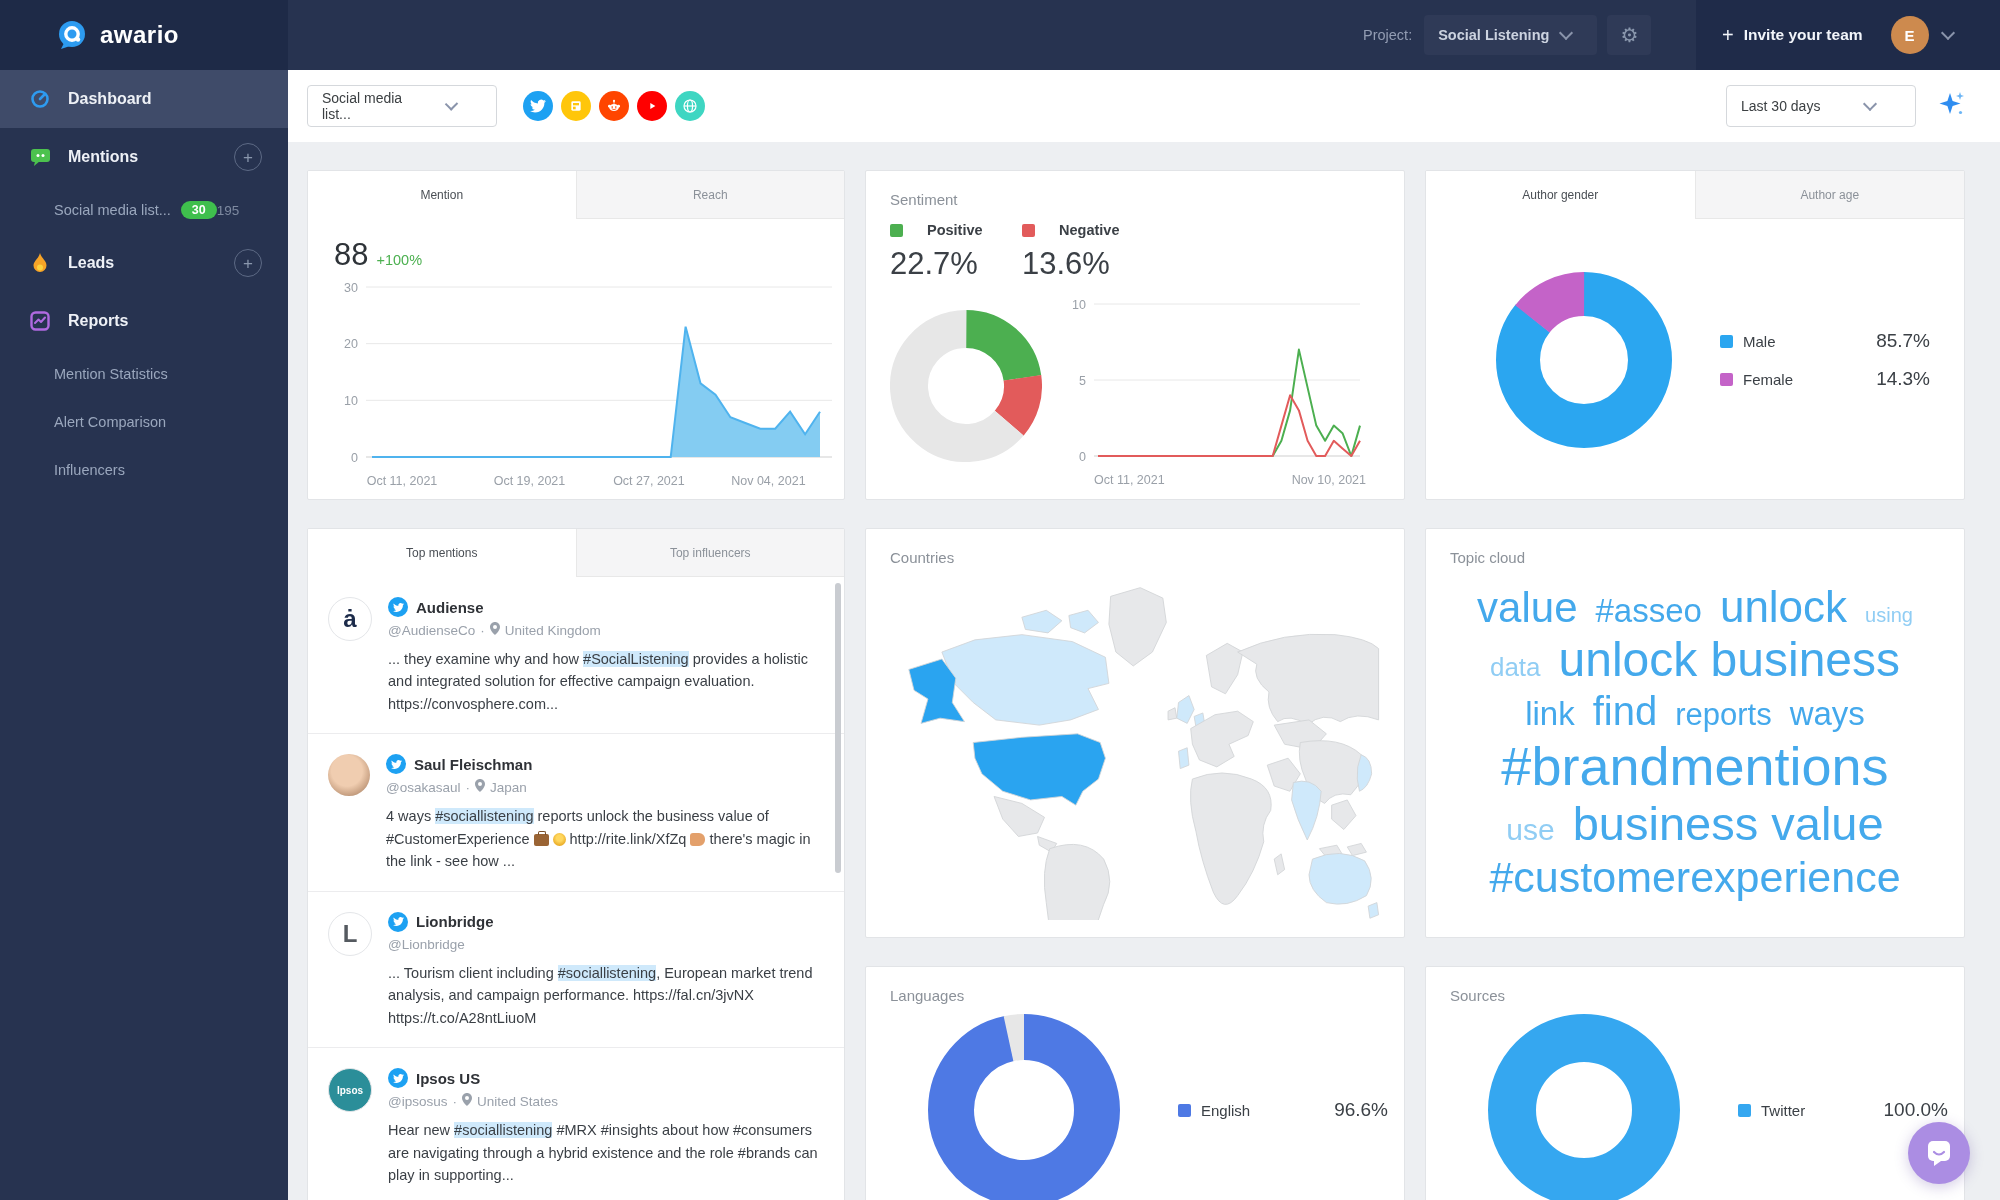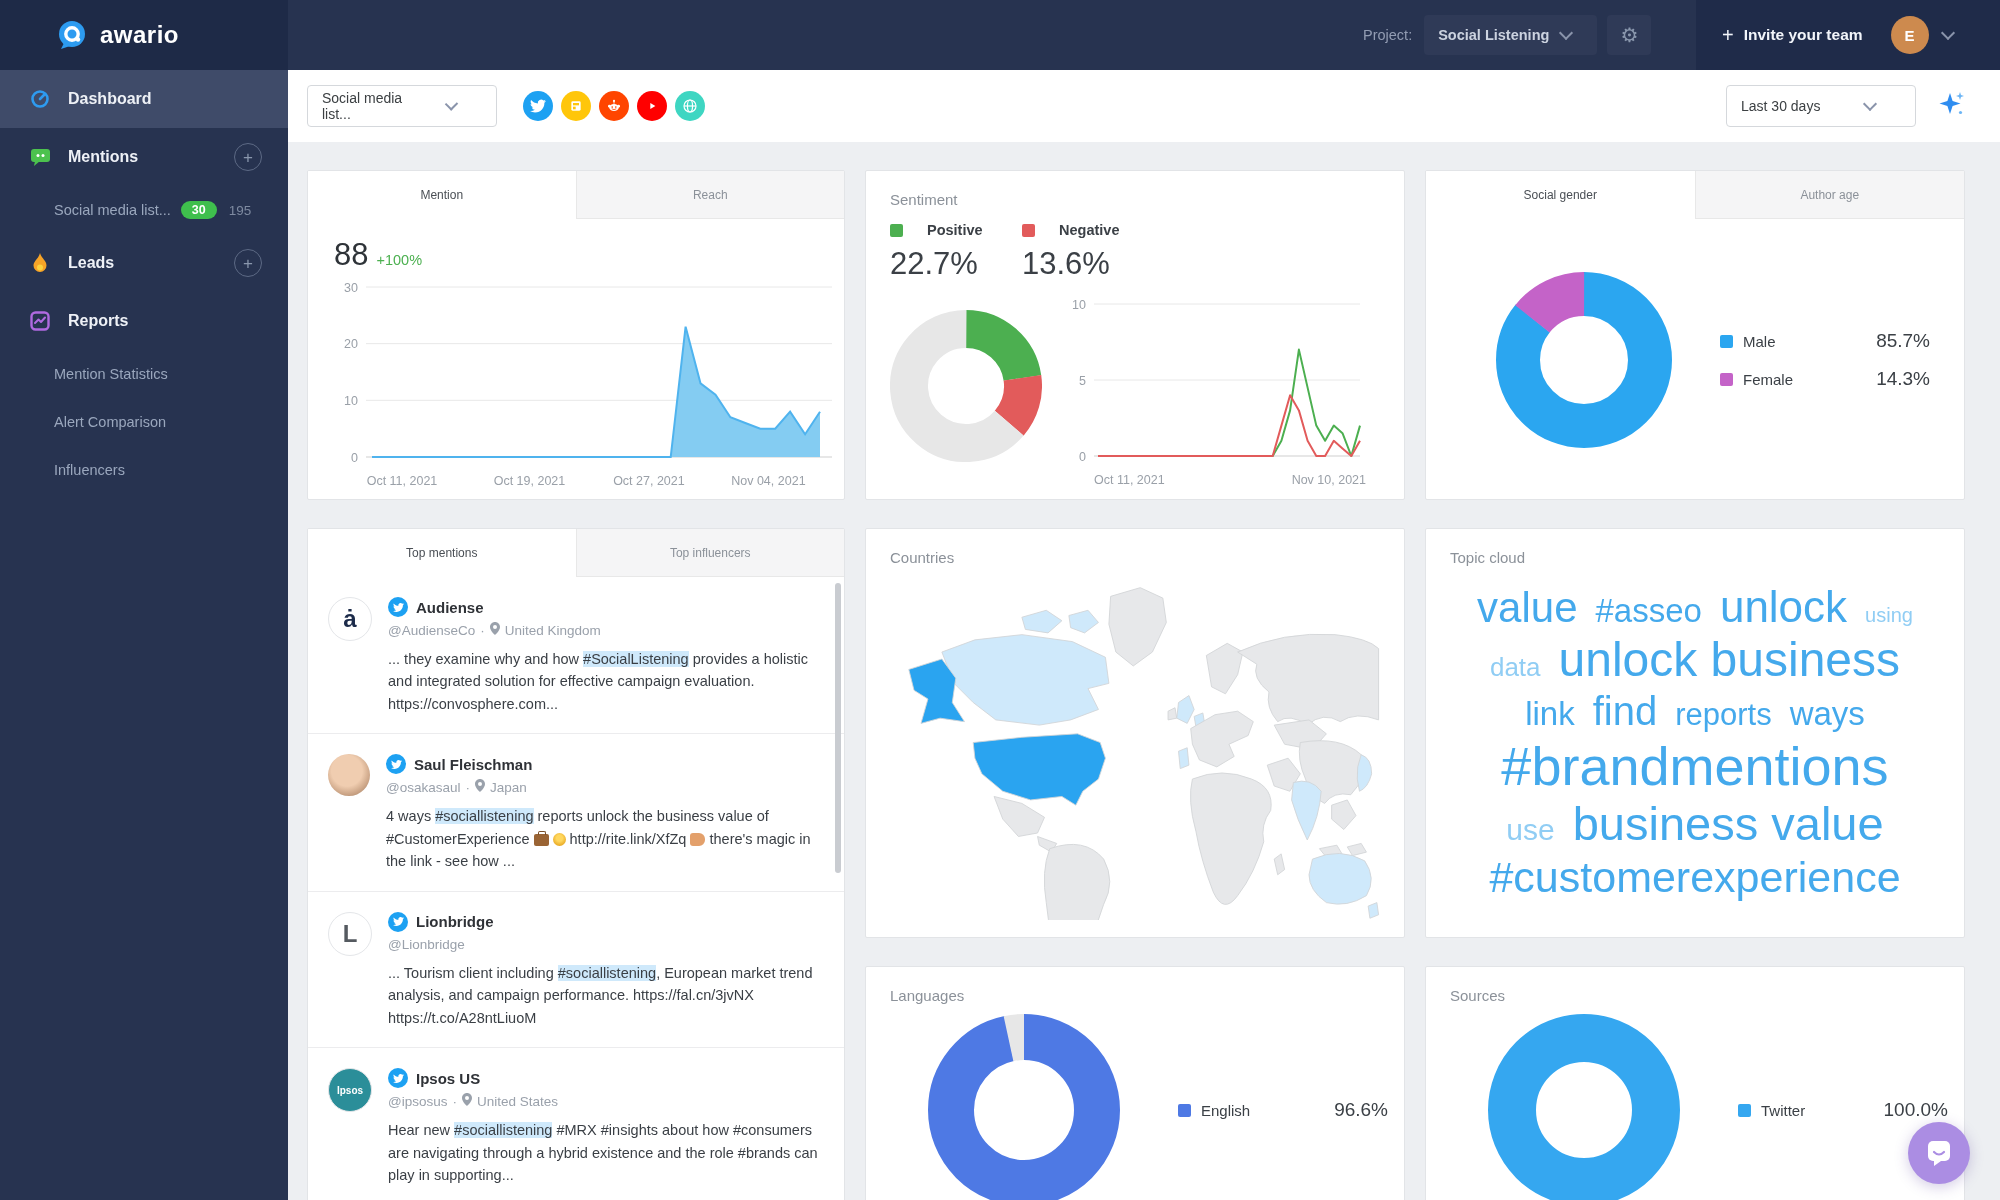--- a/index.html
+++ b/index.html
@@ -12,21 +12,21 @@
   .logo-area{height:70px;background:#1e2a47;display:flex;align-items:center;padding-left:56px;}
   .logo-txt{color:#fff;font-size:24px;font-weight:bold;margin-left:12px;letter-spacing:.5px;}
   .nav-item{display:flex;align-items:center;height:58px;padding-left:28px;cursor:pointer;}
   .nav-item.active{background:#3f4b69;}
   .nav-item .nico{width:24px;display:flex;justify-content:center;margin-right:16px;}
   .nav-label{color:#eef1f6;font-size:16px;font-weight:bold;flex:1;}
   .plus-circle{width:26px;height:26px;border:1.5px solid #5d6a85;border-radius:50%;color:#8a97ad;
       display:flex;align-items:center;justify-content:center;font-size:17px;margin-right:26px;line-height:1;}
   .sub-item{display:flex;align-items:center;height:48px;padding-left:54px;color:#9aa7bd;font-size:14.5px;cursor:pointer;}
   .badge-green{background:#3fbf4d;color:#fff;border-radius:11px;padding:2px 11px;font-size:12.5px;font-weight:bold;margin-left:10px;}
-  .sub-count{color:#7e8aa0;font-size:13.5px;margin-left:12px;}
+  .sub-count{color:#7e8aa0;font-size:13.5px;}
 
   
   .topbar{position:absolute;left:288px;top:0;width:1712px;height:70px;background:#273350;display:flex;align-items:center;}
   .topbar-right-zone{position:absolute;right:0;top:0;width:304px;height:70px;background:#1f2b49;
       display:flex;align-items:center;}
   .project-label{color:#939db3;font-size:14.5px;margin-left:auto;}
   .proj-select{background:#2f3a57;border-radius:4px;height:40px;display:flex;align-items:center;
       padding:0 14px;margin-left:12px;cursor:pointer;}
   .proj-select span{color:#ccd3e0;font-weight:bold;font-size:14.5px;margin-right:12px;}
   .gear-btn{background:#2f3a57;border-radius:4px;width:44px;height:40px;display:flex;align-items:center;
@@ -336,21 +336,21 @@
             <path d="M44.0 168.0 L52.7 168.0 L61.5 168.0 L70.2 168.0 L78.9 168.0 L87.7 168.0 L96.4 168.0 L105.1 168.0 L113.9 168.0 L122.6 168.0 L131.3 168.0 L140.1 168.0 L148.8 168.0 L157.5 168.0 L166.3 168.0 L175.0 168.0 L183.7 168.0 L192.5 168.0 L201.2 168.0 L209.9 168.0 L218.7 168.0 L227.4 152.8 L236.1 122.4 L244.9 61.6 L253.6 99.6 L262.3 137.6 L271.1 152.8 L279.8 137.6 L288.5 145.2 L297.3 168.0 L306.0 137.6" fill="none" stroke="#4caf50" stroke-width="2" stroke-linejoin="round"></path>
             <path d="M44.0 168.0 L52.7 168.0 L61.5 168.0 L70.2 168.0 L78.9 168.0 L87.7 168.0 L96.4 168.0 L105.1 168.0 L113.9 168.0 L122.6 168.0 L131.3 168.0 L140.1 168.0 L148.8 168.0 L157.5 168.0 L166.3 168.0 L175.0 168.0 L183.7 168.0 L192.5 168.0 L201.2 168.0 L209.9 168.0 L218.7 168.0 L227.4 137.6 L236.1 107.2 L244.9 122.4 L253.6 152.8 L262.3 168.0 L271.1 168.0 L279.8 152.8 L288.5 160.4 L297.3 168.0 L306.0 152.8" fill="none" stroke="#e25b5b" stroke-width="2" stroke-linejoin="round"></path>
             <text x="40" y="196" text-anchor="start" class="ax">Oct 11, 2021</text>
             <text x="312" y="196" text-anchor="end" class="ax">Nov 10, 2021</text>
           </svg>
     </div>
   </div>
 
   <div class="card" style="grid-column:3;grid-row:1;">
     <div class="tabs">
-      <div class="tab active">Social gender</div>
+      <div class="tab active">Author gender</div>
       <div class="tab right">Author age</div>
     </div>
     <div class="donut-body" style="height:282px;">
       <svg width="176" height="176" style="margin-left:70px;">
             <circle cx="88" cy="88" r="66" fill="none" stroke="#2ba6f0" stroke-width="44" stroke-dasharray="355.38952734469177 59.300702929160934" transform="rotate(-90 88 88)"></circle>
             <circle cx="88" cy="88" r="66" fill="none" stroke="#c463c8" stroke-width="44" stroke-dasharray="59.30070292916094 355.38952734469177" transform="rotate(218.51999999999998 88 88)"></circle>
           </svg>
       <div class="legend-block" style="margin-left:48px;">
         <div class="legend-line">
           <span class="swatch" style="background: rgb(43, 166, 240);"></span>

